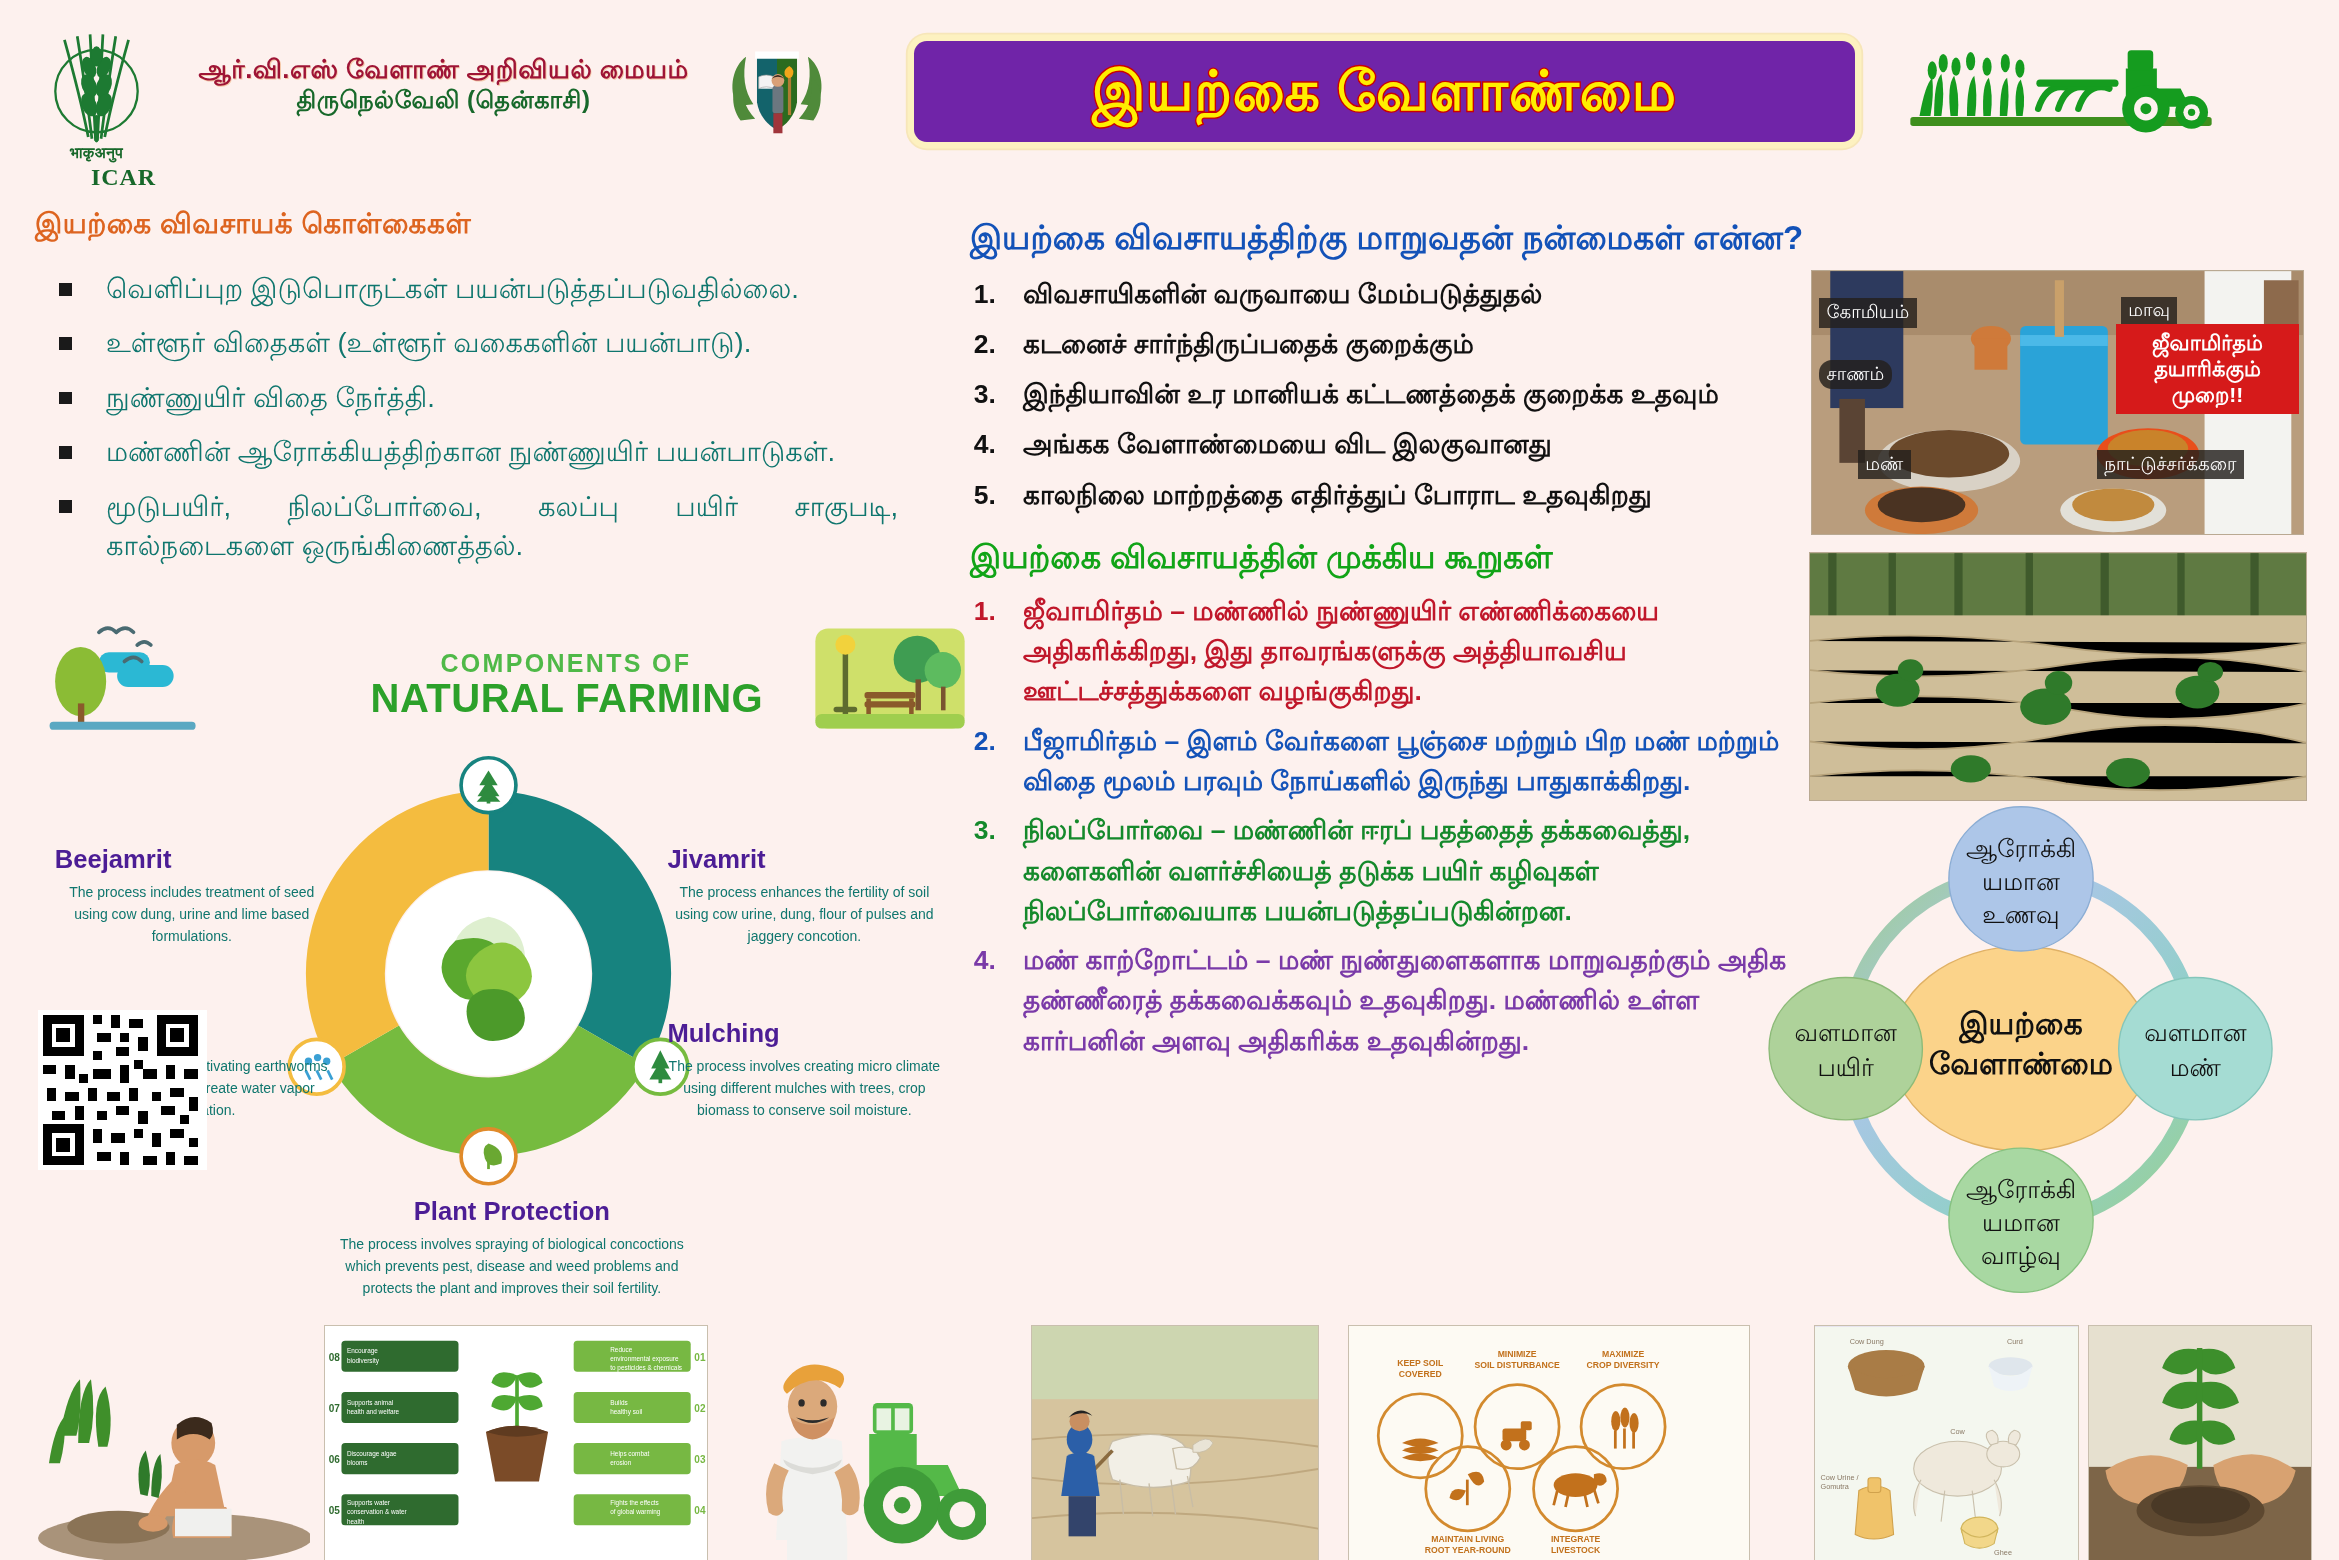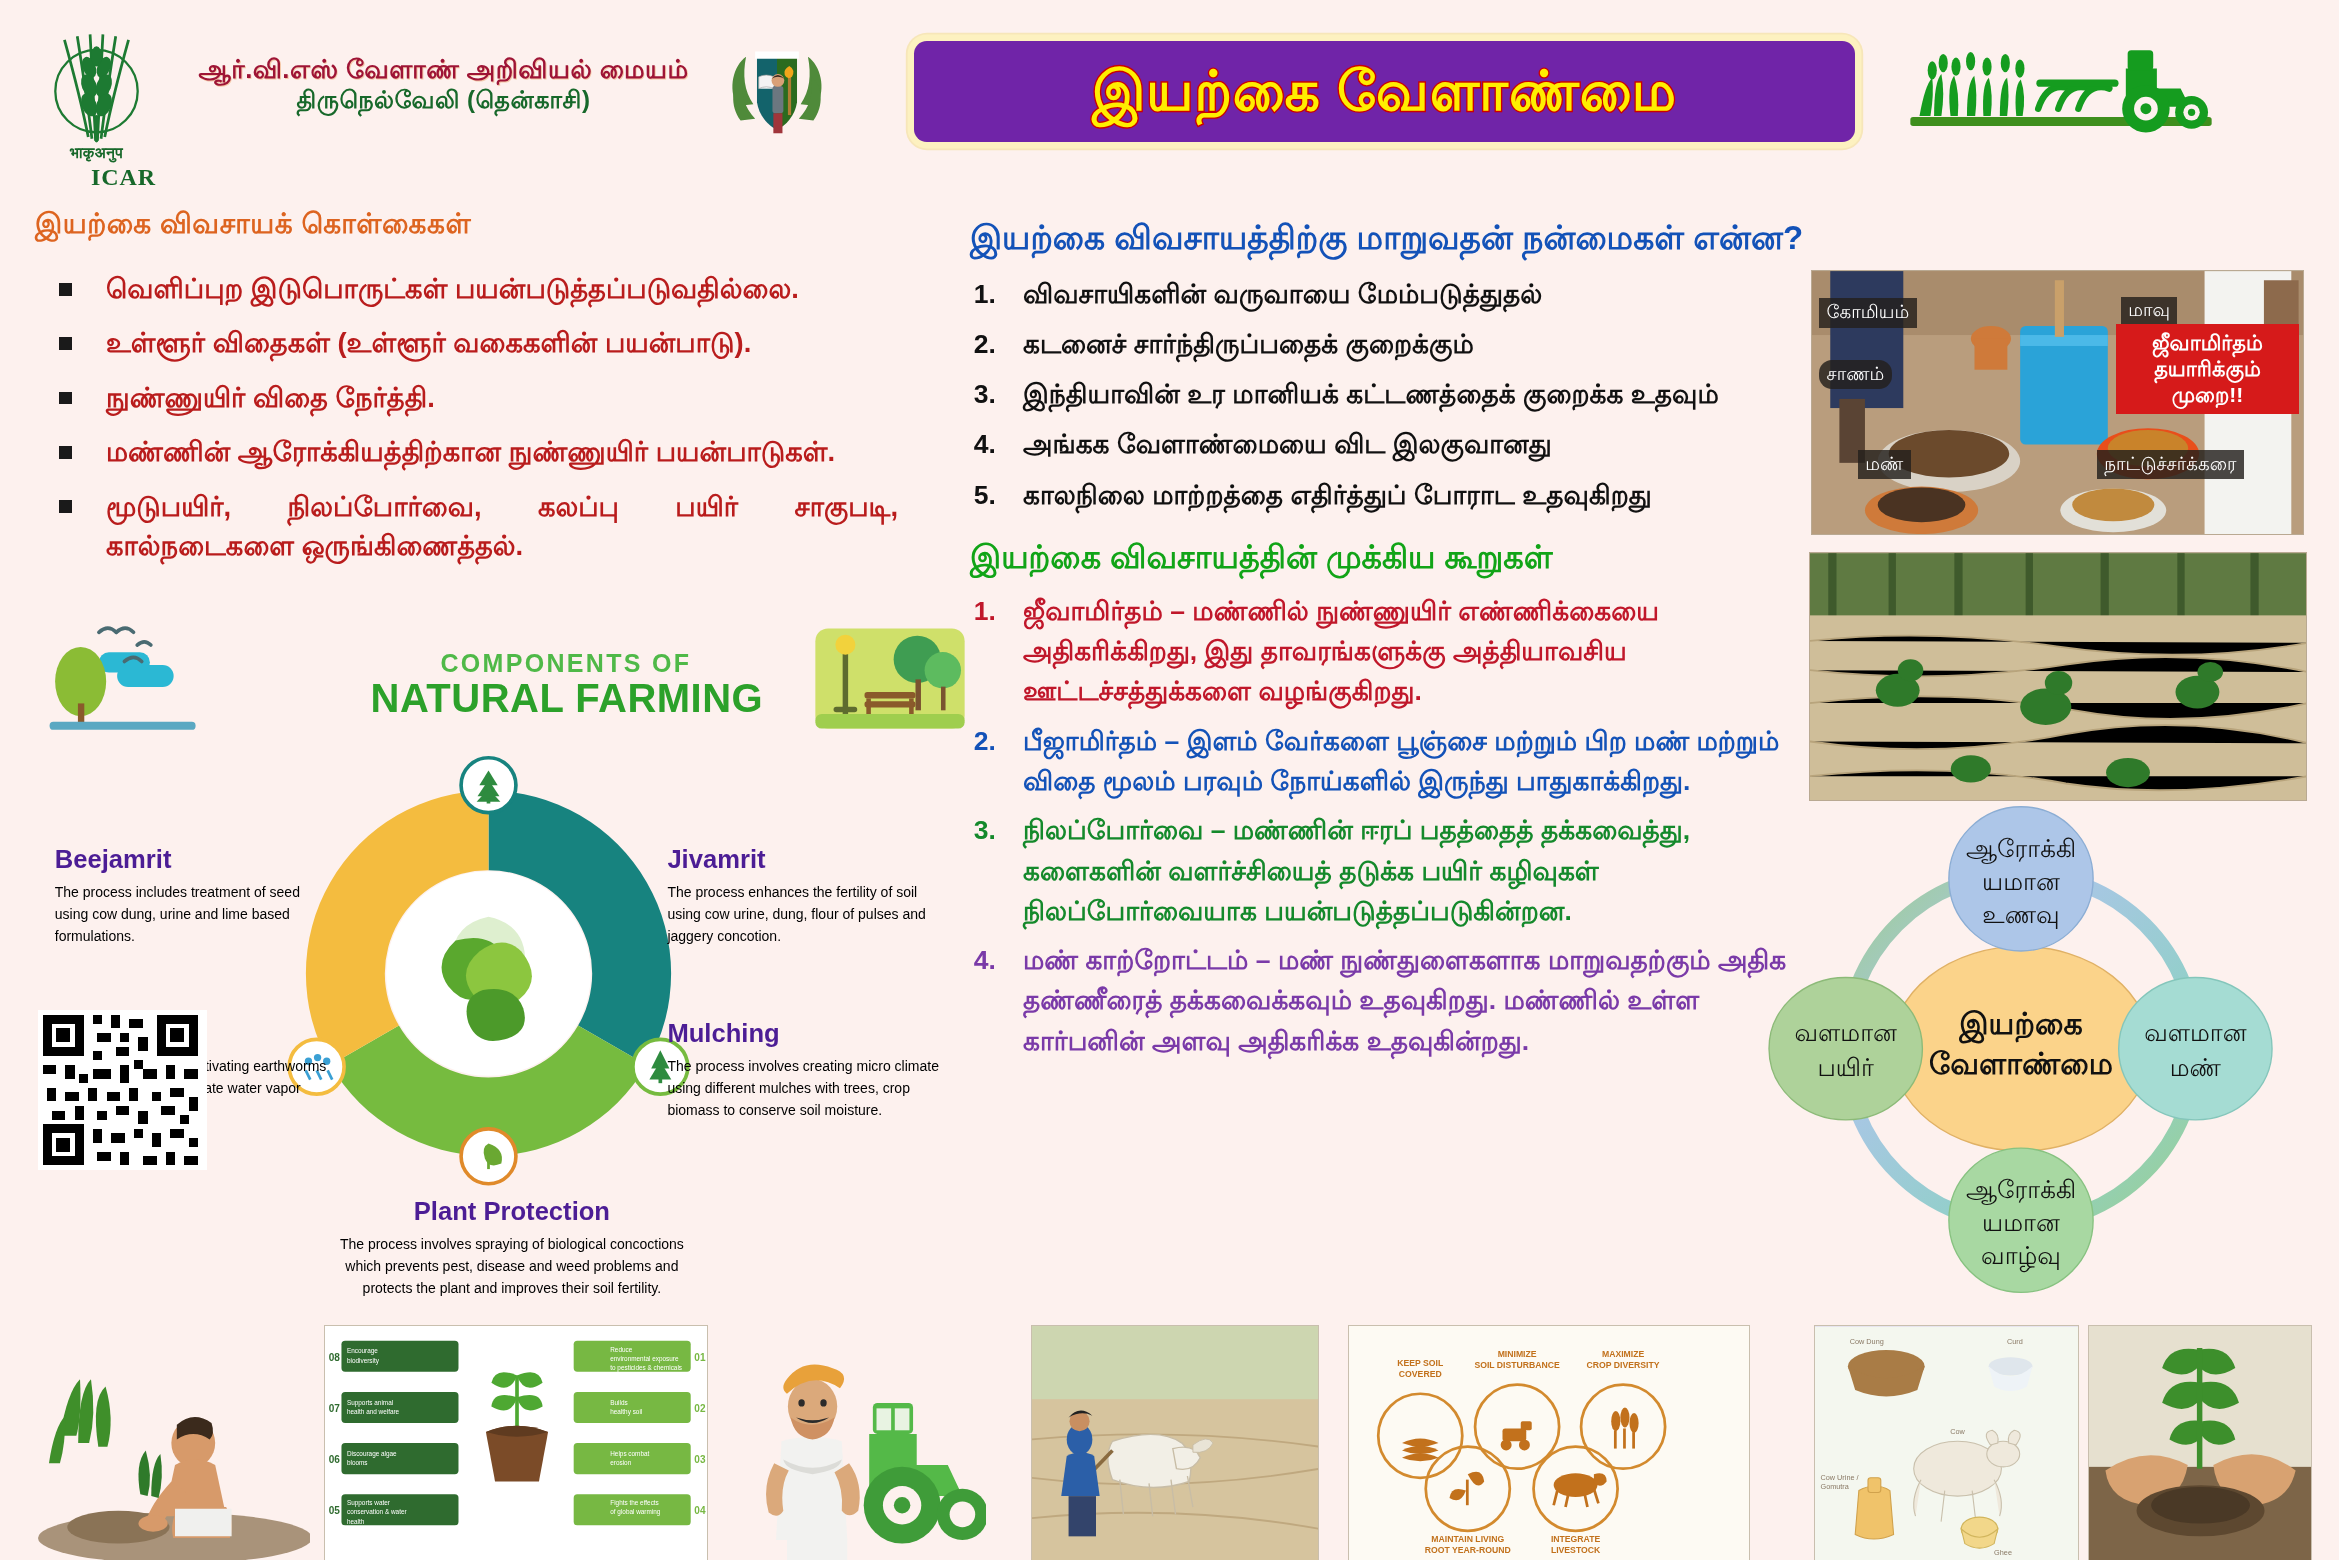--- a/index.html
+++ b/index.html
@@ -59,42 +59,42 @@
   
   .col-left { position: absolute; left: 35px; top: 208px; width: 914px; }
 
   .head-orange {
     font-size: 28px; font-weight: bold; color: #dd6420;
     letter-spacing: 0.5px; margin-bottom: 27px;
   }
   .bullets { list-style: none; }
   .bullets li {
     position: relative; padding-left: 71px; margin-bottom: 15.5px;
-    font-size: 27.4px; font-weight: bold; color: #b91c1c;
+    font-size: 27.4px; font-weight: normal; color: #0f766e;
     line-height: 1.42; text-align: justify; width: 863px;
   }
   .bullets li .sq {
     position: absolute; left: 24px; top: 12.8px;
     width: 12.8px; height: 12.8px; background: #1a1a1a;
   }
 
   
   .cnf { position: absolute; left: 27.4px; top: 603px; width: 959px; height: 722px; }
   .cnf-title-small {
     position: absolute; left: 356px; top: 46px; width: 365px; text-align: center;
     font-size: 25px; letter-spacing: 2.3px; color: #4fb948; font-weight: bold;
   }
   .cnf-title-big {
     position: absolute; left: 320px; top: 73px; width: 439px; text-align: center;
     font-size: 40px; letter-spacing: 0.5px; color: #2ca12a; font-weight: bold;
   }
 
   .cnf-lbl { position: absolute; width: 274px; }
   .cnf-lbl h4 { font-size: 25.6px; color: #4c1d95; font-weight: bold; margin-bottom: 8.2px; }
-  .cnf-lbl p  { font-size: 14px; color: #000000; line-height: 1.55; }
+  .cnf-lbl p  { font-size: 14px; color: #0f766e; line-height: 1.55; text-align: center; }
 
   .lbl-beej   { left: 27.4px;  top: 242px; }
   .lbl-whap   { left: 27.4px;  top: 416px; }
   .lbl-jiva   { left: 640px; top: 242px; }
   .lbl-mulch  { left: 640px; top: 416px; }
   .lbl-plant  { left: 311px; top: 594px; width: 347px; text-align: center; }
   .lbl-plant h4 { font-size: 25.6px; }
 
   .tree-art { position: absolute; left: 18.3px; top: 9.1px; width: 155px; height: 119px; }
   .park-art { position: absolute; left: 781px; top: 9.1px; width: 164px; height: 132px; }

